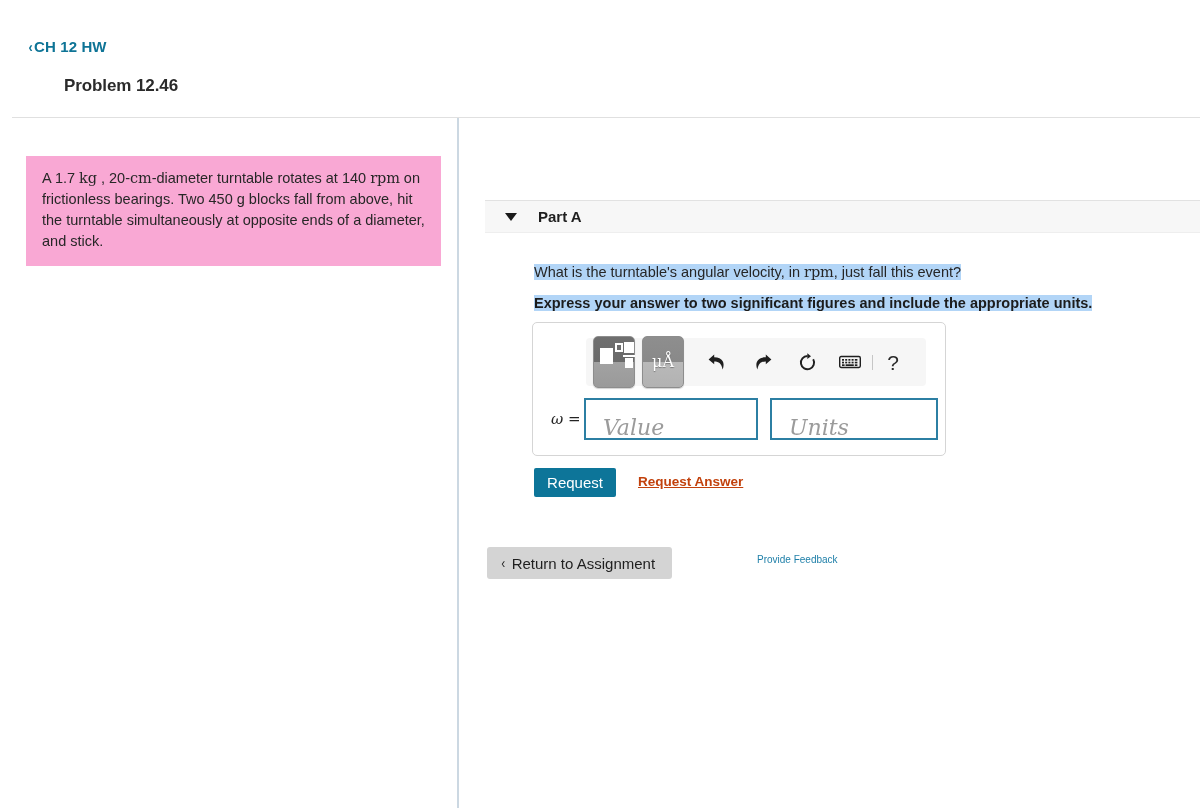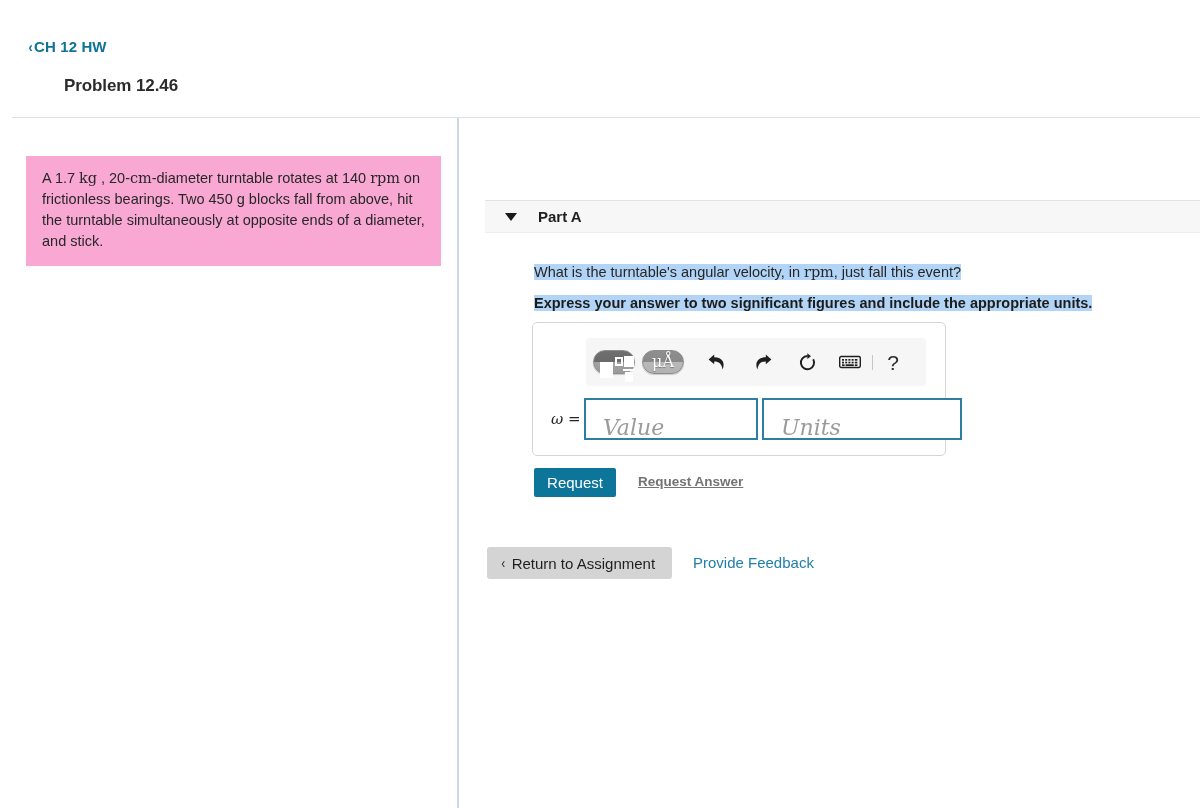--- a/index.html
+++ b/index.html
@@ -156,22 +156,22 @@
     width: 340px;
     height: 48px;
     box-sizing: border-box;
     background: #f6f6f6;
     border-radius: 4px;
     display: flex;
     align-items: center;
   }
   .tb-btn {
     width: 42px;
-    height: 24px;
-    border-radius: 14px;
+    height: 52px;
+    border-radius: 5px;
     margin-left: 7px;
     border: 1px solid #8d8d8d;
     box-sizing: border-box;
     position: relative;
     cursor: pointer;
     box-shadow: 0 1px 1px rgba(0,0,0,0.18);
   }
   .tb-btn.tpl {
     background: linear-gradient(to bottom, #6f6f6f 0%, #6a6a6a 50%, #a2a2a2 50%, #9a9a9a 100%);
   }
@@ -253,21 +253,21 @@
     box-sizing: border-box;
     border: 2px solid #2c7fa3;
     background: #ffffff;
     font-family: "DejaVu Serif", "Liberation Serif", serif;
     font-style: italic;
     font-size: 22px;
     color: #9b9b9b;
     padding: 16px 0 0 17px;
     outline: none;
   }
-  .field.units-field { margin-left: 4px; width: 200px; }
+  .field.units-field { margin-left: 12px; width: 168px; }
   .field::placeholder { color: #9b9b9b; opacity: 1; font-style: italic; }
 
   
   .submit-btn {
     position: absolute;
     left: 534px;
     top: 468px;
     width: 82px;
     height: 29px;
     background: #0d7599;
@@ -278,21 +278,21 @@
     font-size: 15px;
     cursor: pointer;
     padding: 0;
   }
   .request-link {
     position: absolute;
     left: 638px;
     top: 474px;
     font-size: 13.5px;
     font-weight: bold;
-    color: #737373;
+    color: #c2410c;
     text-decoration: underline;
     cursor: pointer;
   }
 
   
   .return-btn {
     position: absolute;
     left: 487px;
     top: 547px;
     height: 32px;
@@ -308,23 +308,23 @@
     align-items: center;
   }
   .return-btn .chev {
     font-size: 14px;
     margin-right: 6px;
     transform: scaleX(0.85);
     display: inline-block;
   }
   .feedback-link {
     position: absolute;
-    left: 693px;
+    left: 757px;
     top: 554px;
-    font-size: 15px;
+    font-size: 10px;
     color: #1e7fa8;
     cursor: pointer;
   }
 </style>
 </head>
 <body>
 
 <div class="breadcrumb">
   <span class="chev">‹</span>
   <span>CH 12 HW</span>

